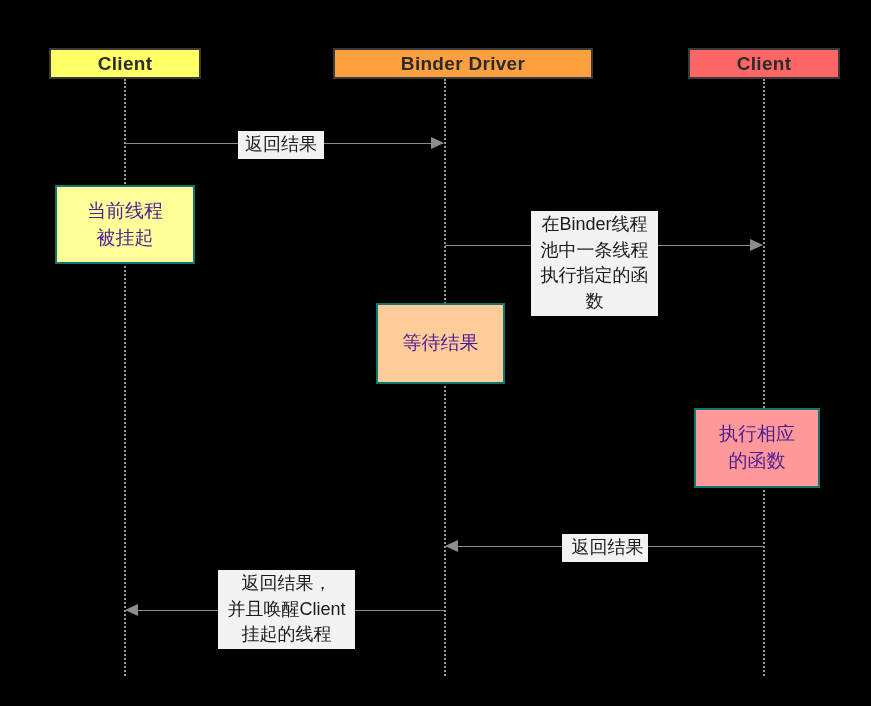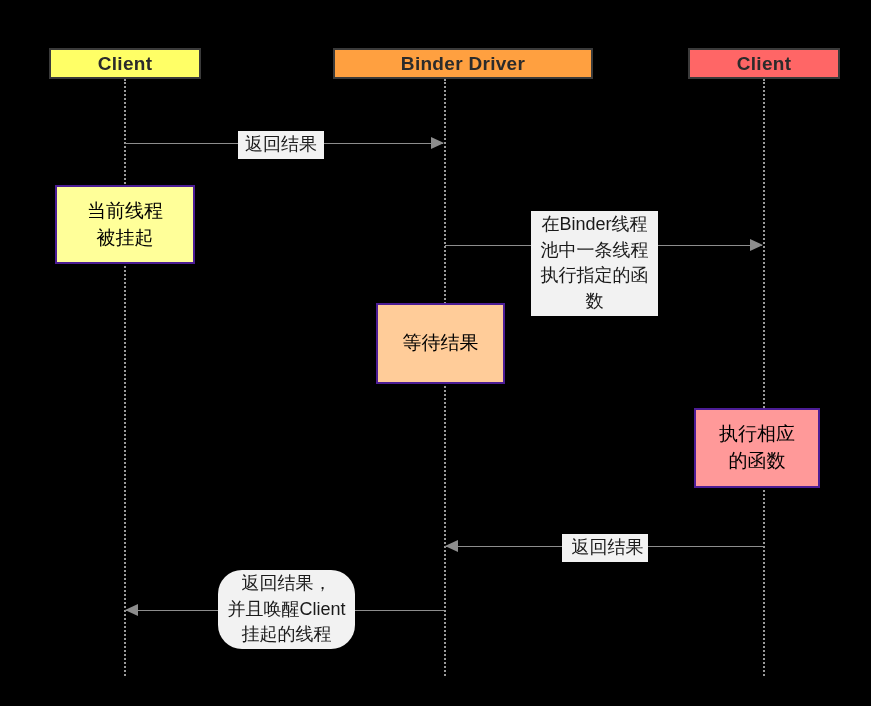--- a/index.html
+++ b/index.html
@@ -39,27 +39,27 @@
     font-weight: bold;
     font-size: 19px;
     color: #2b2b2b;
     letter-spacing: 0.3px;
     white-space: nowrap;
   }
   
   .note {
     position: absolute;
     box-sizing: border-box;
-    border: 2px solid #4c1d95;
+    border: 2px solid #0f766e;
     display: flex;
     align-items: center;
     justify-content: center;
     text-align: center;
     font-size: 19px;
-    color: #000000;
+    color: #4c1d95;
     line-height: 1.42;
     white-space: pre-line;
   }
   
   .msg-line {
     position: absolute;
     height: 0;
     border-top: 1.6px solid #8d8d8d;
   }
   .arrow-head {
@@ -115,21 +115,21 @@
   <div class="msg-label" style="left:531px; top:211px; width:127px;">在Binder线程
 池中一条线程
 执行指定的函数</div>
 
   <div class="msg-line" style="left:445px; top:546px; width:318px;"></div>
   <div class="arrow-head left" style="left:445px; top:540px;"></div>
   <div class="msg-label" style="left:562px; top:534px; width:86px;padding-left:8px;">返回结果</div>
 
   <div class="msg-line" style="left:125px; top:610px; width:319px;"></div>
   <div class="arrow-head left" style="left:125px; top:604px;"></div>
-  <div class="msg-label" style="left:218px; top:570px; width:137px;border-radius:24px;">返回结果，
+  <div class="msg-label" style="left:218px; top:570px; width:137px;">返回结果，
 并且唤醒Client
 挂起的线程</div>
 
   <div class="note" style="left:55px; top:185px; width:140px; height:79px; background:#ffff99;">
     <span>当前线程
 被挂起</span>
   </div>
   <div class="note" style="left:376px; top:303px; width:129px; height:81px; background:#ffcc99;">
     <span>等待结果</span>
   </div>

